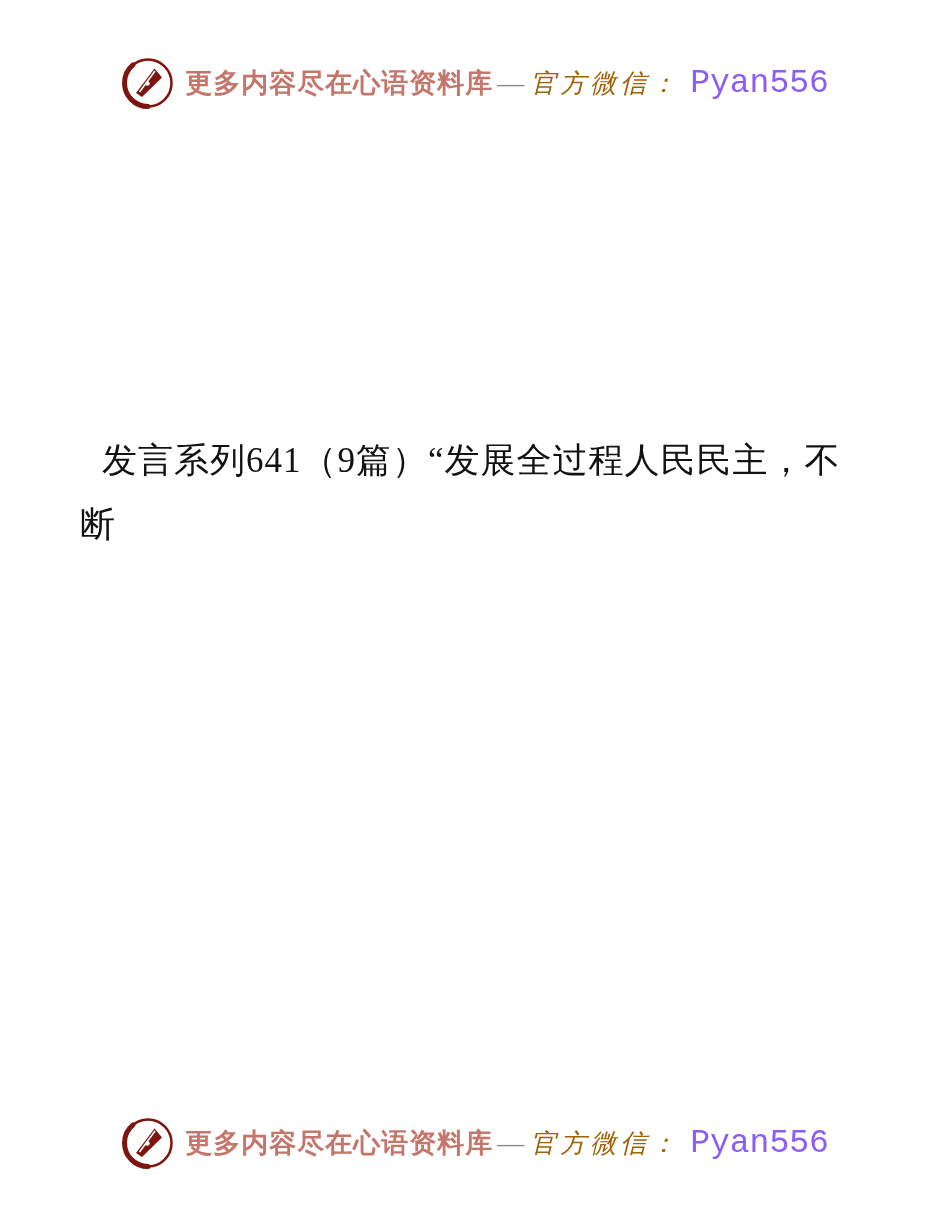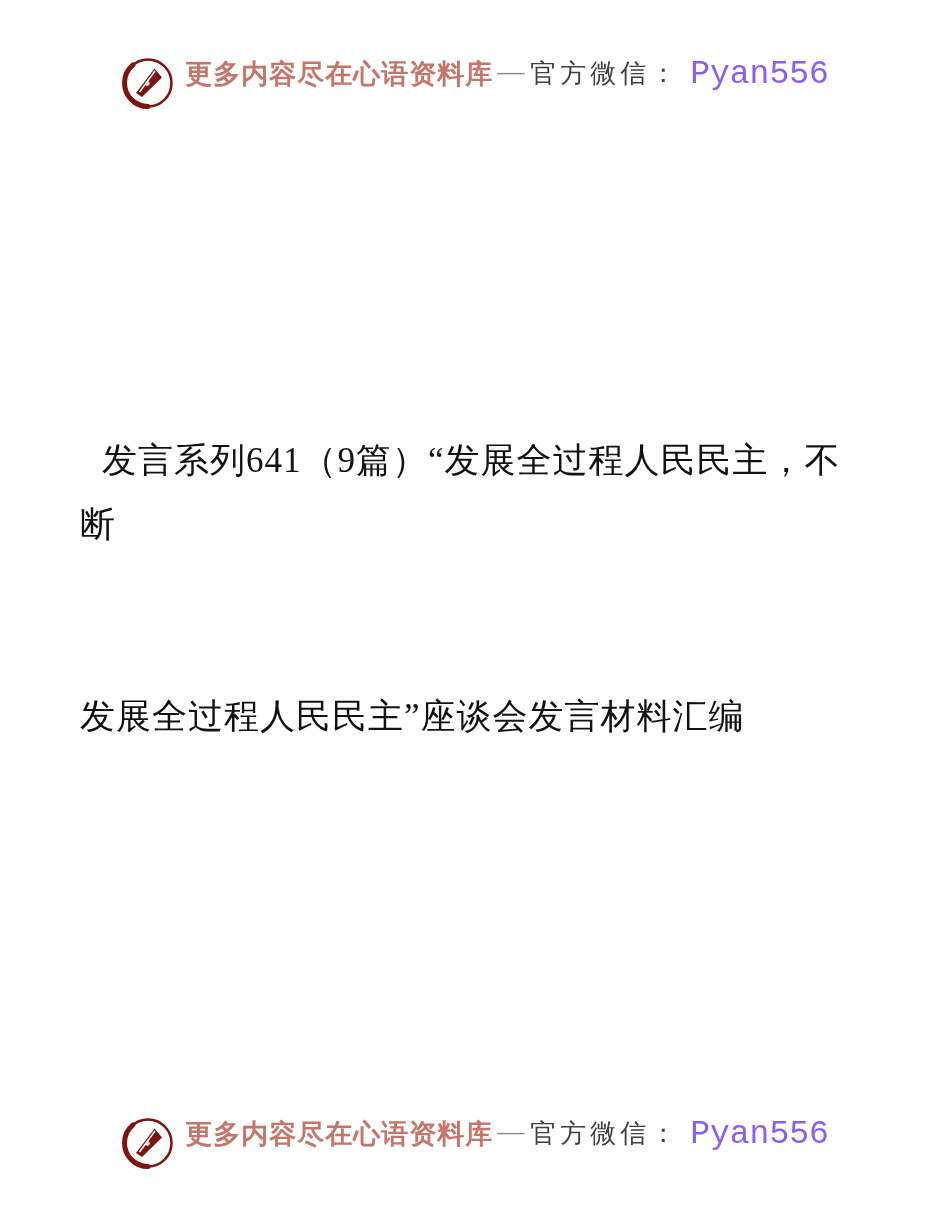--- a/index.html
+++ b/index.html
@@ -16,40 +16,42 @@
     font-family: "Liberation Serif", "DejaVu Serif", serif;
   }
 
   
   .watermark {
     position: absolute;
     left: 0;
     width: 100%;
     display: flex;
     justify-content: center;
+    align-items: center;
     gap: 10px;
     white-space: nowrap;
   }
   .watermark.header { top: 56px; }
   .watermark.footer { top: 1116px; }
   .wm-logo { width: 54px; height: 54px; flex: 0 0 auto; }
   .wm-site {
     color: #c4766b;
     font-size: 27px;
     font-weight: 600;
     letter-spacing: 1px;
   }
   .wm-dash {
     color: #8a8a8a;
     font-size: 27px;
     margin-left: -6px;
   }
   .wm-label {
-    color: #404040;
+    color: #a16207;
     font-size: 26px;
+    font-style: italic;
     letter-spacing: 4px;
     margin-left: -4px;
   }
   .wm-id {
     color: #8b5cf6;
     font-size: 33px;
     font-family: Liberation Mono, monospace;
     font-style: normal;
   }
 
@@ -87,21 +89,20 @@
     <span class="wm-site">更多内容尽在心语资料库</span>
     <span class="wm-dash">—</span>
     <span class="wm-label">官方微信：</span>
     <span class="wm-id">Pyan556</span>
   </div>
 
   <div class="doc-body">
 
     <div class="para title">
       <div class="line indent">发言系列641（9篇）“发展全过程人民民主，不断</div>
-      <div class="line">发展全过程人民民主”座谈会发言材料汇编</div>
     </div>
 
 
     
     
 
     
     
 
     

